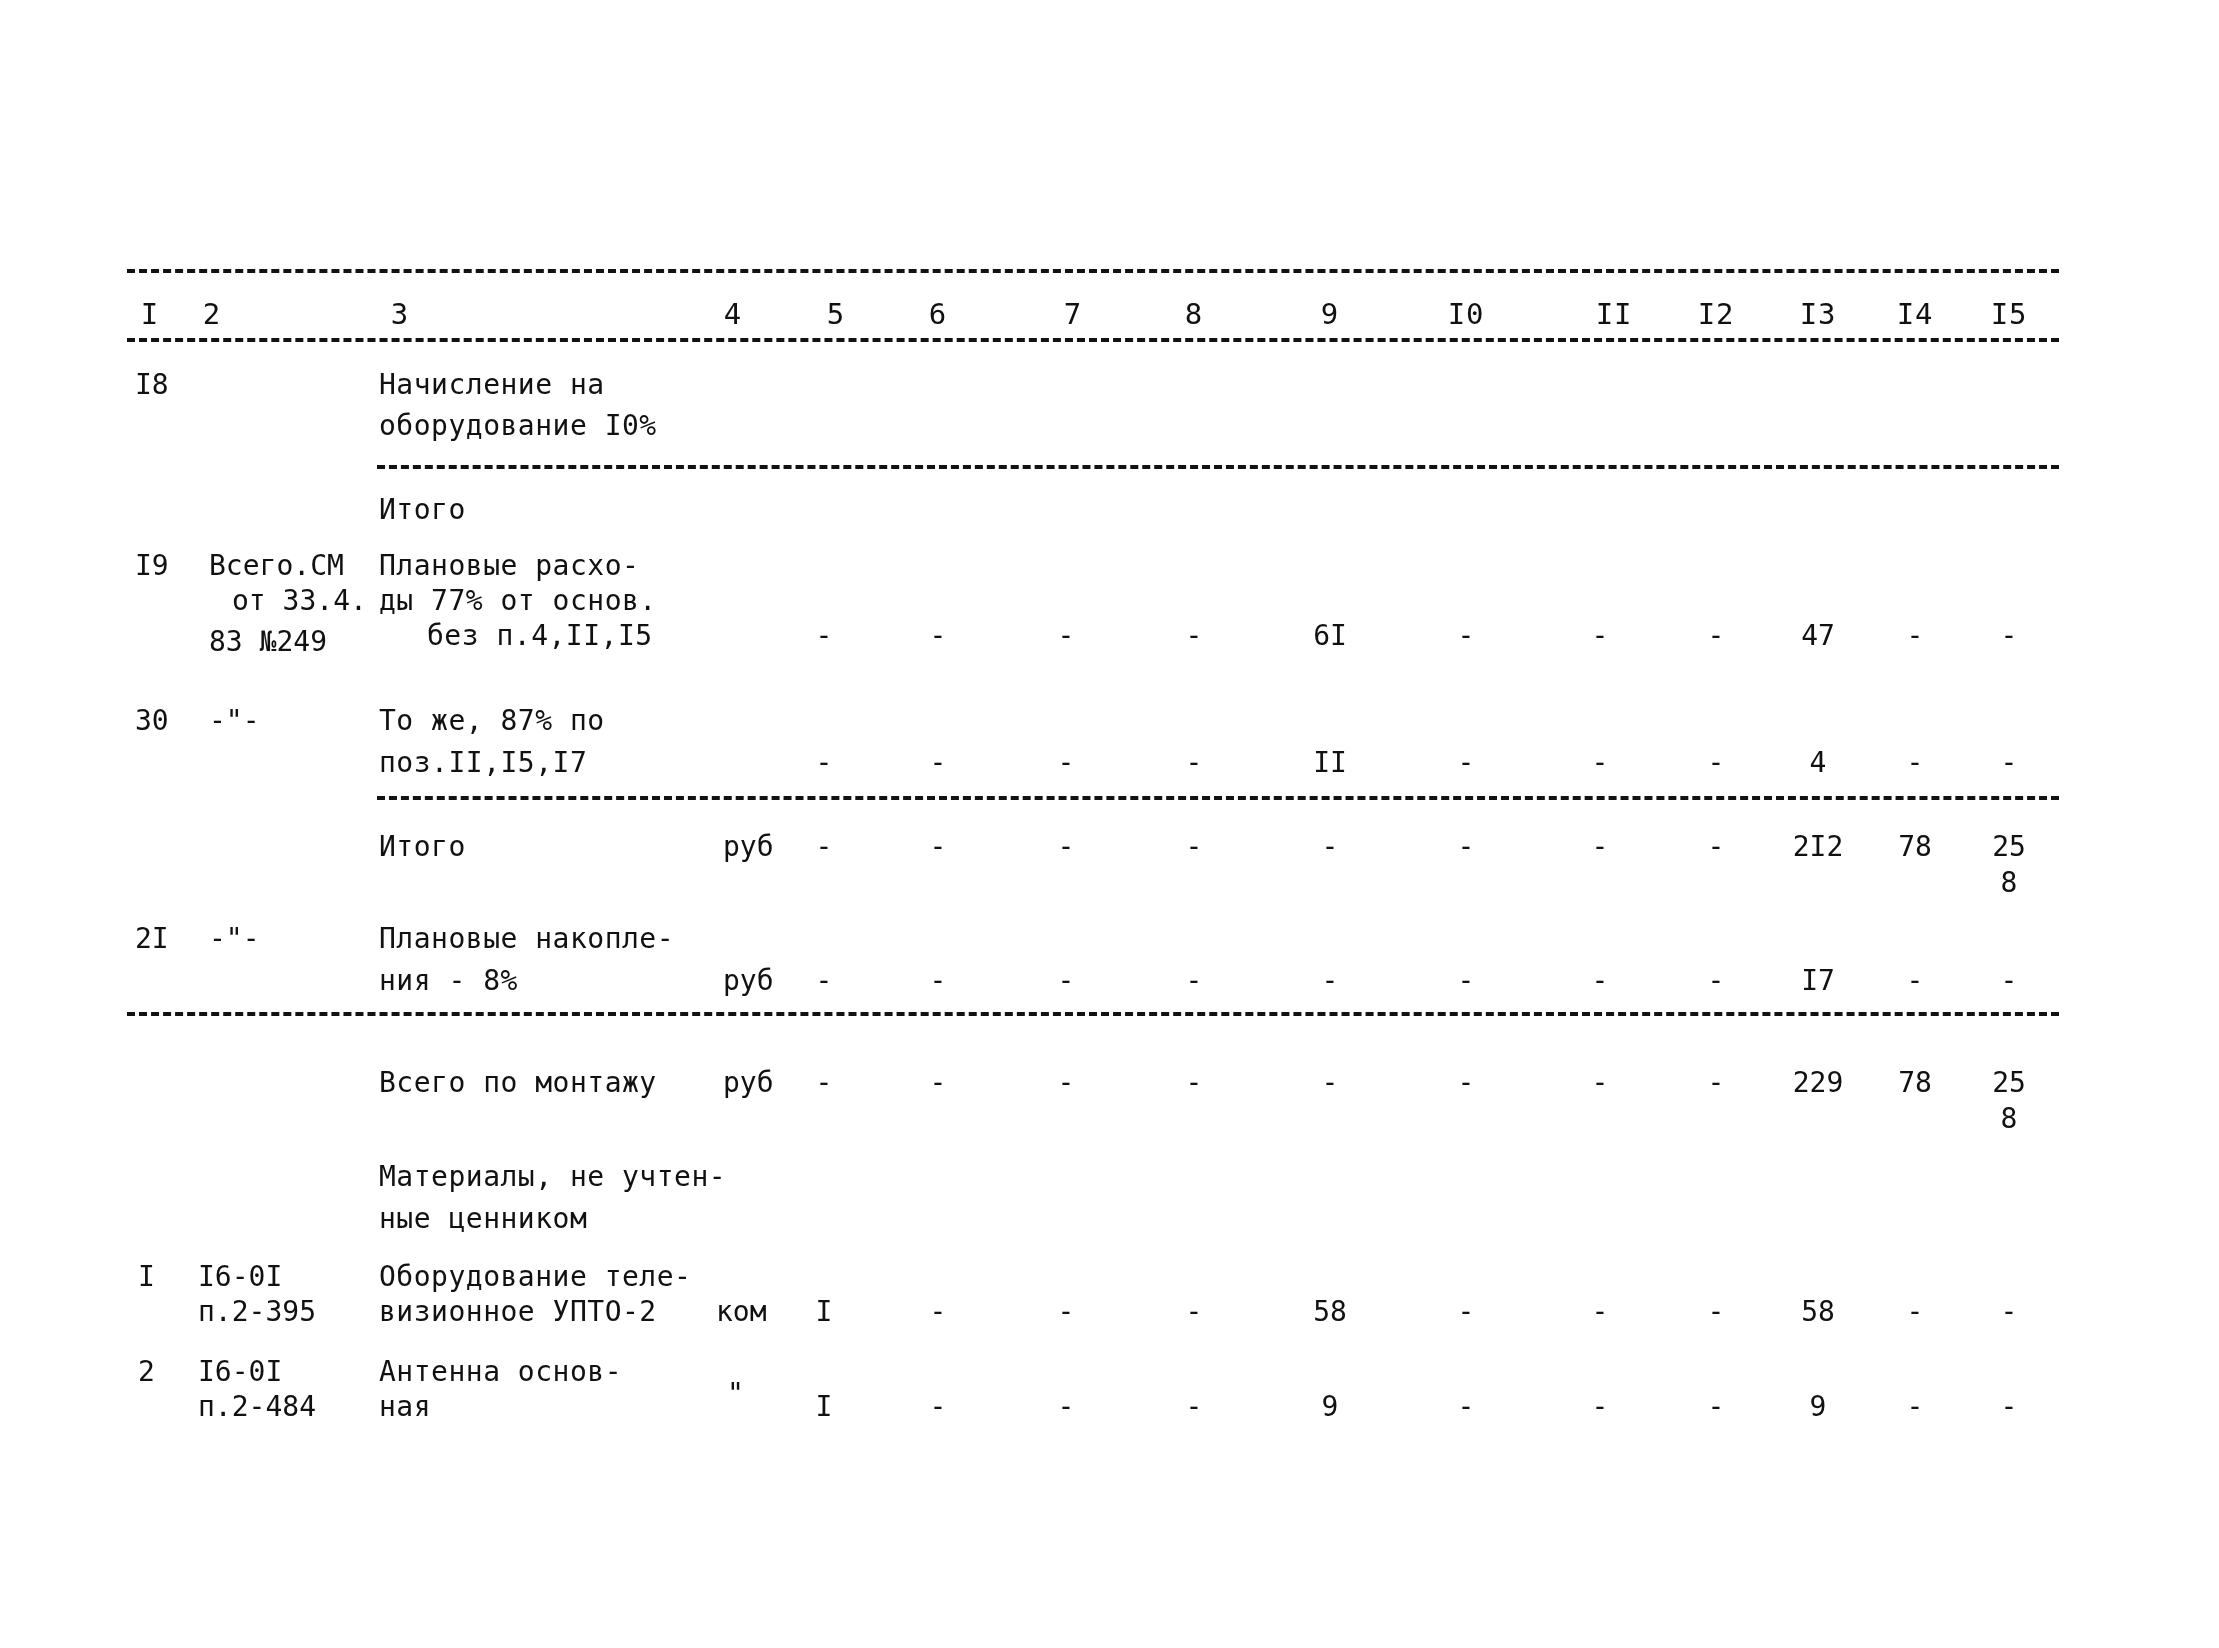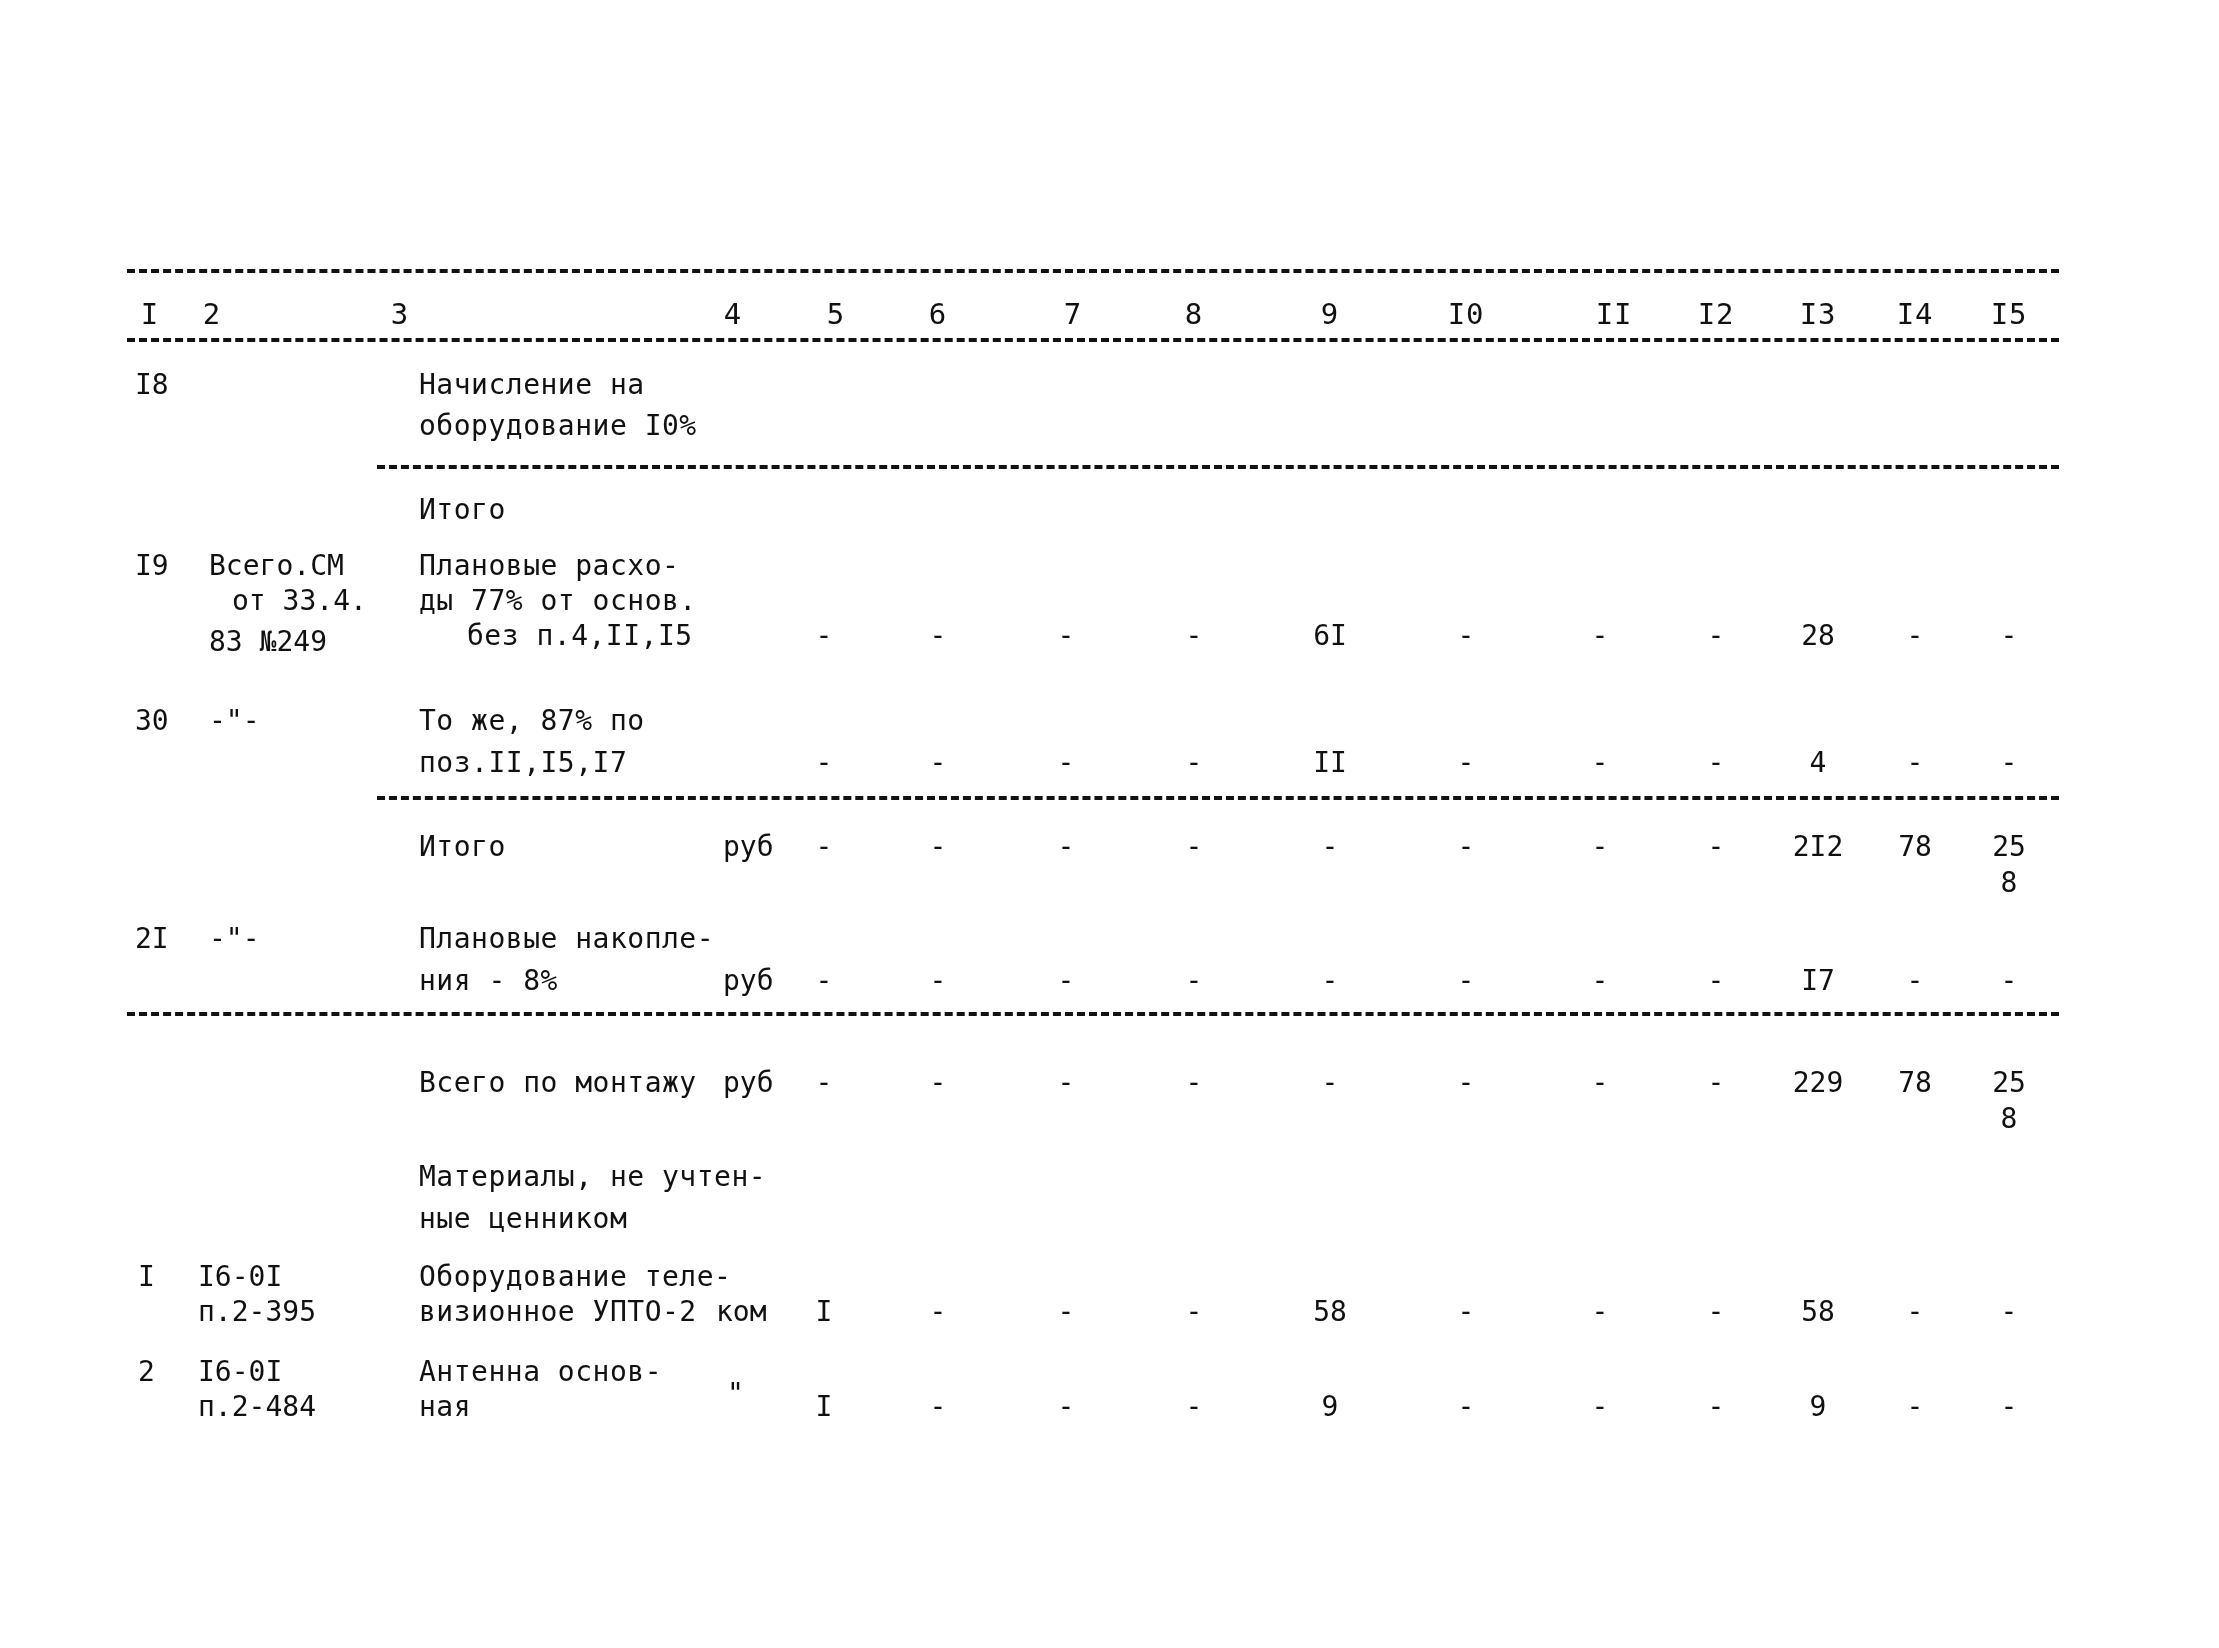--- a/index.html
+++ b/index.html
@@ -95,21 +95,20 @@
     text-align: left;
   }
 
   .colhead {
     font-size: 29px;
     letter-spacing: 0.9px;
   }
 
   .desc {
     letter-spacing: 0.5px;
-    margin-left: 40px;
   }
 
   .dash {
     text-align: center;
     transform: translateX(-50%);
     font-size: 28px;
   }
 </style>
 </head>
 <body>
@@ -155,21 +154,21 @@
     <div class="cell left desc" style="left:379px;top:580px">ды 77% от основ.</div>
     <div class="cell left desc" style="left:427px;top:615px">без п.4,II,I5</div>
     <div class="cell dash" style="left:824px;top:615px">-</div>
     <div class="cell dash" style="left:938px;top:615px">-</div>
     <div class="cell dash" style="left:1066px;top:615px">-</div>
     <div class="cell dash" style="left:1194px;top:615px">-</div>
     <div class="cell num" style="left:1330px;top:615px">6I</div>
     <div class="cell dash" style="left:1466px;top:615px">-</div>
     <div class="cell dash" style="left:1600px;top:615px">-</div>
     <div class="cell dash" style="left:1716px;top:615px">-</div>
-    <div class="cell num" style="left:1818px;top:615px">28</div>
+    <div class="cell num" style="left:1818px;top:615px">47</div>
     <div class="cell dash" style="left:1915px;top:615px">-</div>
     <div class="cell dash" style="left:2009px;top:615px">-</div>
 
     <div class="cell left" style="left:135px;top:700px">30</div>
     <div class="cell left" style="left:209px;top:700px">-"-</div>
     <div class="cell left desc" style="left:379px;top:700px">То же, 87% по</div>
     <div class="cell left desc" style="left:379px;top:742px">поз.II,I5,I7</div>
     <div class="cell dash" style="left:824px;top:742px">-</div>
     <div class="cell dash" style="left:938px;top:742px">-</div>
     <div class="cell dash" style="left:1066px;top:742px">-</div>

